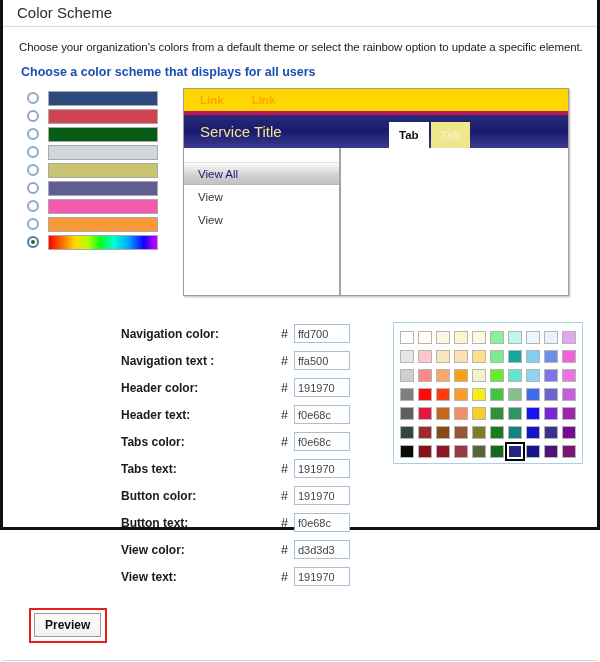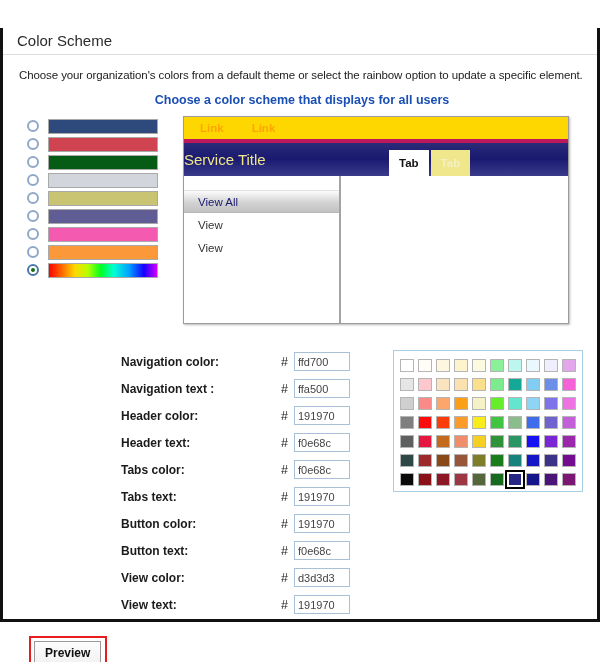--- a/index.html
+++ b/index.html
@@ -5,27 +5,26 @@
   * { box-sizing: border-box; }
   html, body {
     margin: 0; padding: 0;
     width: 600px; height: 662px;
     background: #ffffff;
     font-family: "Liberation Sans", sans-serif;
     overflow: hidden;
   }
   #page {
     position: relative;
-    width: 600px; height: 594px;
+    width: 600px; height: 530px;
     background: #ffffff;
     border-left: 3px solid #111;
     border-right: 3px solid #111;
     border-bottom: 3px solid #111;
     border-top: 0;
-    margin-top: 28px;
   }
 
   
   .title-bar {
     height: 27px;
     padding: 4px 0 0 14px;
     font-size: 15px;
     color: #2b2b2b;
     border-bottom: 1px solid #dcdcdc;
   }
@@ -38,21 +37,20 @@
     color: #222;
     margin: 4px 0 12px 2px;
     letter-spacing: -0.1px;
   }
 
   .section-heading {
     font-size: 12.5px;
     font-weight: bold;
     color: #1a4fb4;
     margin: 0 0 9px 4px;
-    text-align: center;
   }
 
   
   .top-row { display: flex; align-items: flex-start; }
 
   .scheme-list { width: 160px; padding-left: 10px; padding-top: 1px; }
   .scheme-row {
     display: flex; align-items: center;
     height: 18px; margin-bottom: 0px;
   }
@@ -97,20 +95,21 @@
     color: #ffa500;
     font-size: 11.5px; font-weight: bold;
     margin-right: 28px;
     text-decoration: none;
   }
   .pv-headrow { display: flex; height: 33px; }
   .pv-header {
     flex: 1;
     background: linear-gradient(to bottom,#2b2b78 0%,#191970 48%,#3b3b8c 100%);
     display: flex; align-items: center;
+    padding-left: 16px;
   }
   .pv-header span { color: #f0e68c; font-size: 15px; }
   .pv-tabs {
     width: 189px;
     background: linear-gradient(to bottom,#2b2b78 0%,#191970 48%,#3b3b8c 100%);
     display: flex; align-items: flex-end;
     padding-left: 10px;
   }
   .pv-tab {
     height: 26px; min-width: 38px;

